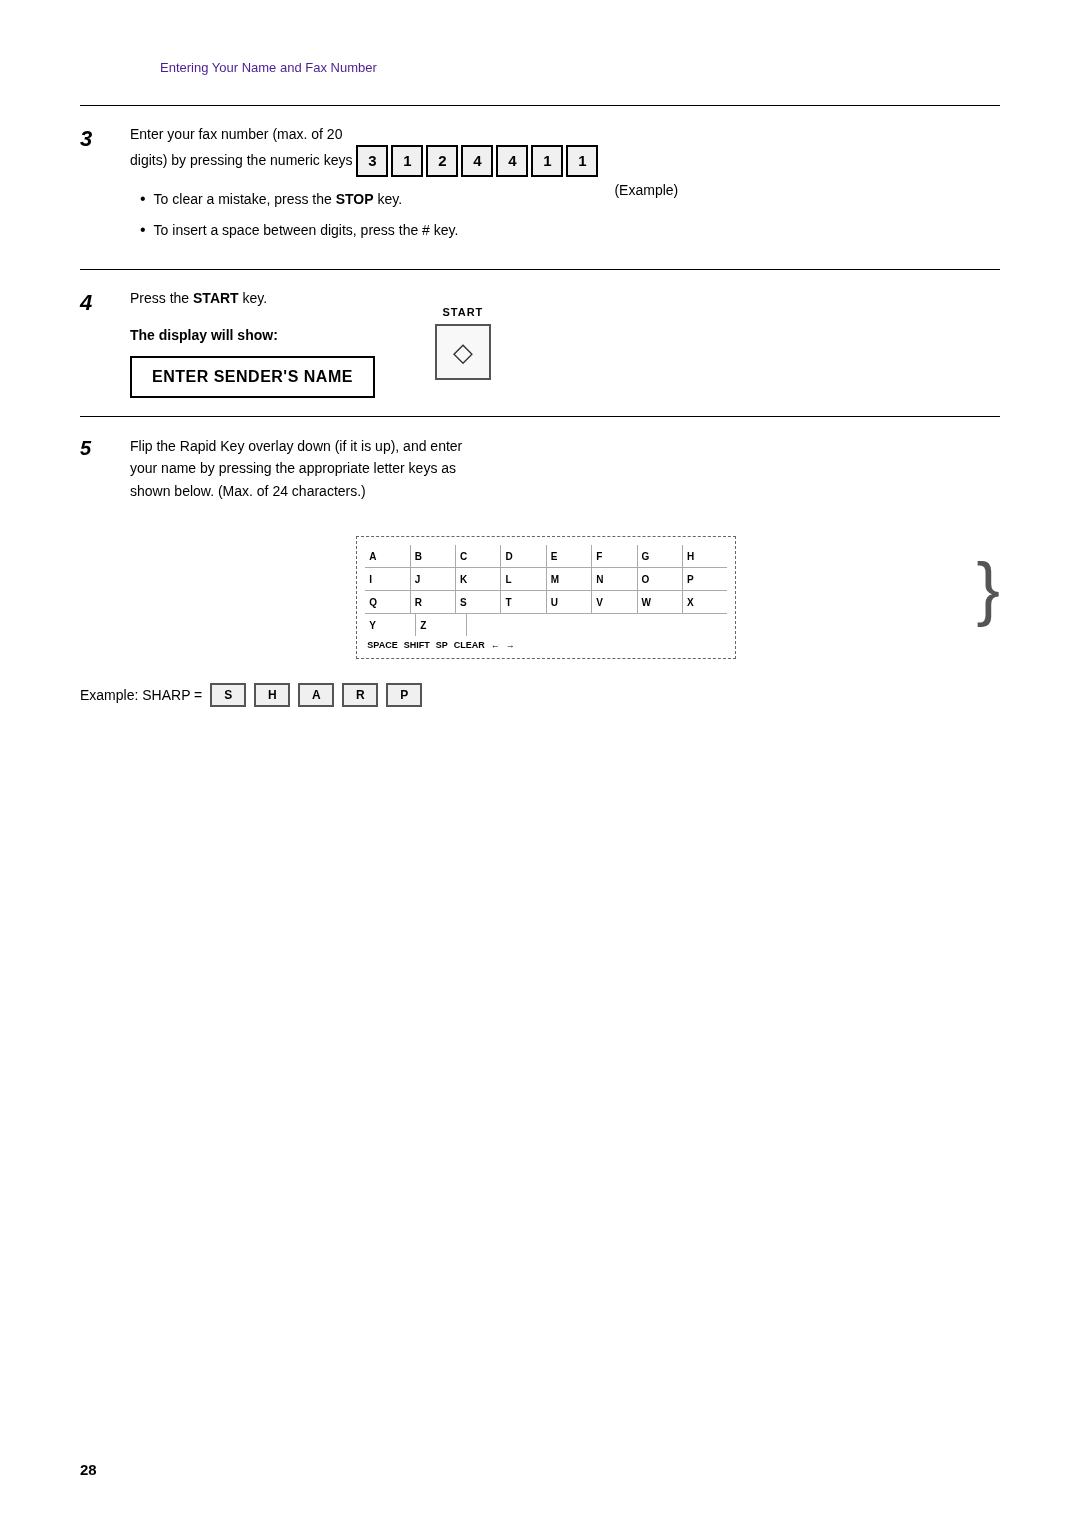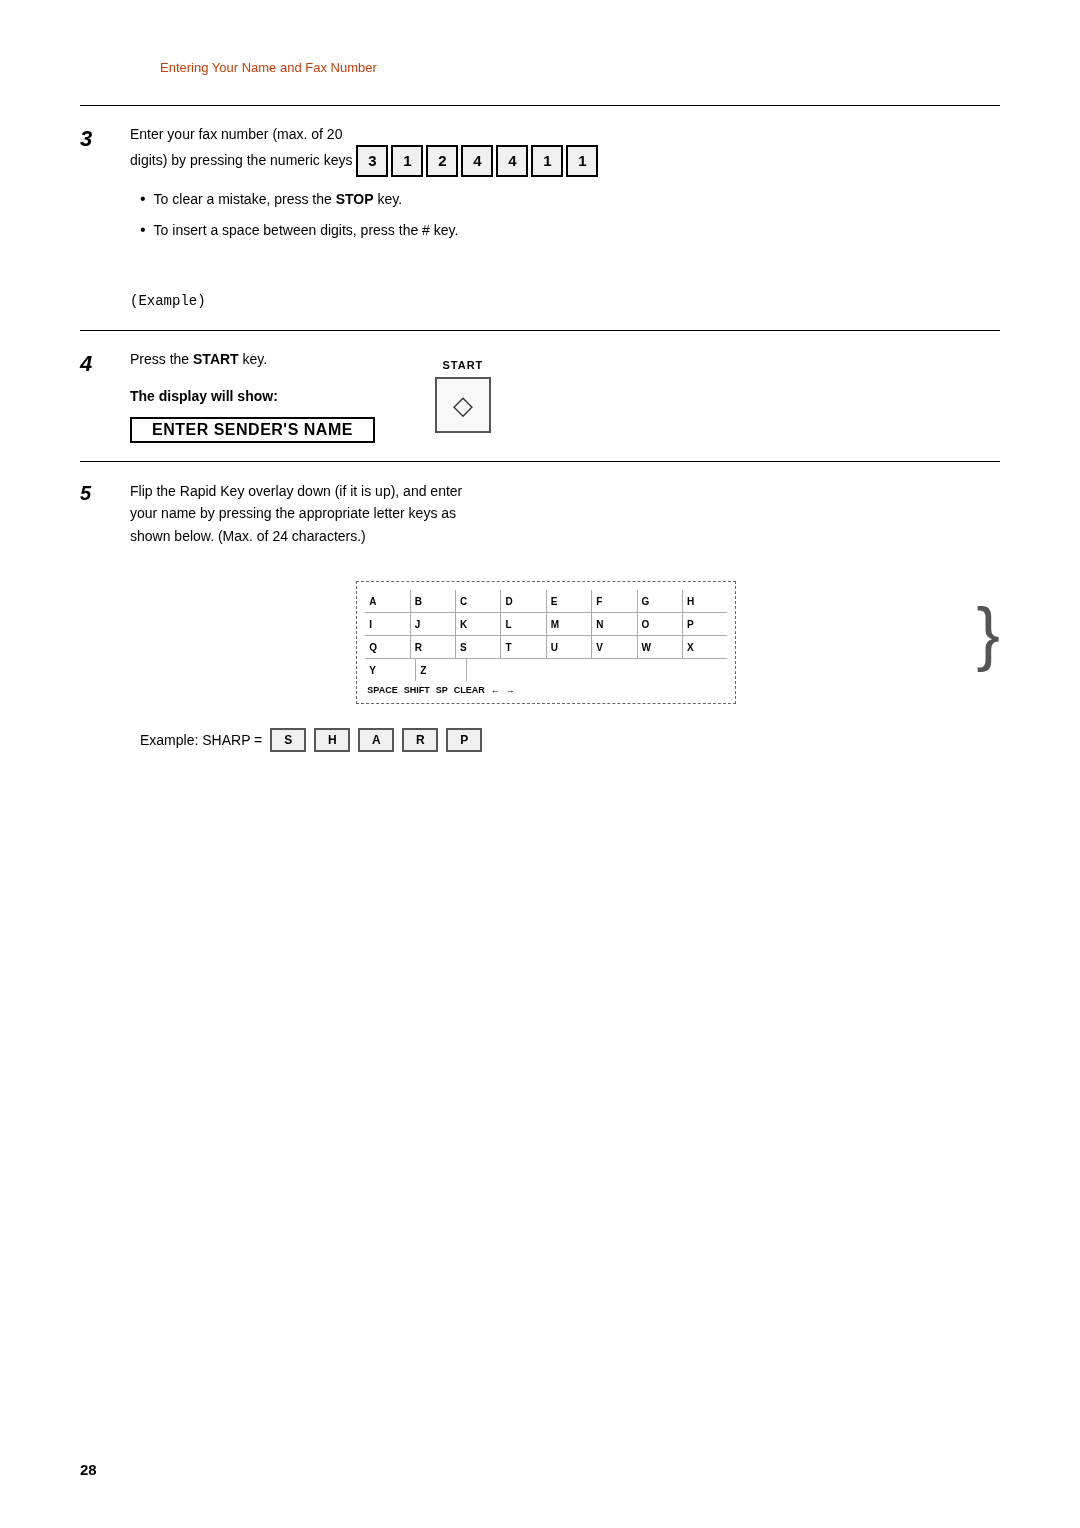--- a/index.html
+++ b/index.html
@@ -9,21 +9,21 @@
       font-family: Arial, Helvetica, sans-serif;
       font-size: 14px;
       color: #000;
       width: 1080px;
       min-height: 1528px;
       padding: 60px 80px;
     }
 
     .page-header {
       font-size: 13px;
-      color: #c2410c;
+      color: #4c1d95;
       margin-bottom: 30px;
       margin-left: 80px;
     }
 
     hr.divider {
       border: none;
       border-top: 1.5px solid #000;
       margin: 18px 0;
     }
 
@@ -86,29 +86,27 @@
     .bullet-list li::before {
       content: "•";
       font-size: 16px;
       line-height: 1.3;
     }
 
     .example-label {
       font-size: 13px;
       margin-top: 6px;
       text-align: center;
-      font-family: Liberation Mono, monospace;
     }
 
     
     .step3-main {
       display: flex;
-      align-items: flex-start;
-      gap: 34px;
-      flex-direction: column;
+      align-items: center;
+      gap: 16px;
     }
 
     .step3-keys-block {
       display: flex;
       flex-direction: column;
       align-items: center;
       gap: 4px;
     }
 
     
@@ -132,21 +130,21 @@
       border: 2px solid #555;
       display: flex;
       align-items: center;
       justify-content: center;
       font-size: 26px;
       background: #f8f8f8;
     }
 
     .display-box {
       border: 2px solid #000;
-      padding: 2px 20px;
+      padding: 10px 20px;
       font-size: 16px;
       font-weight: bold;
       margin-top: 12px;
       letter-spacing: 0.5px;
       background: #fff;
       min-width: 220px;
     }
 
     .display-label {
       font-size: 14px;
@@ -391,21 +389,21 @@
           <span class="kbd-bottom-item">SP</span>
           <span class="kbd-bottom-item">CLEAR</span>
           <span class="kbd-bottom-item">←</span>
           <span class="kbd-bottom-item">→</span>
         </div>
       </div>
     </div>
     <div class="brace-right">}</div>
   </div>
 
-  <div class="sharp-example" style="margin-left:60px; margin-top:24px;">
+  <div class="sharp-example" style="margin-top:24px;">
     <span>Example: SHARP =</span>
     <span class="sharp-key">S</span>
     <span class="sharp-key">H</span>
     <span class="sharp-key">A</span>
     <span class="sharp-key">R</span>
     <span class="sharp-key">P</span>
   </div>
 </div>
 
 <div class="page-number" style="position:fixed; bottom:50px; left:80px;">28</div>

